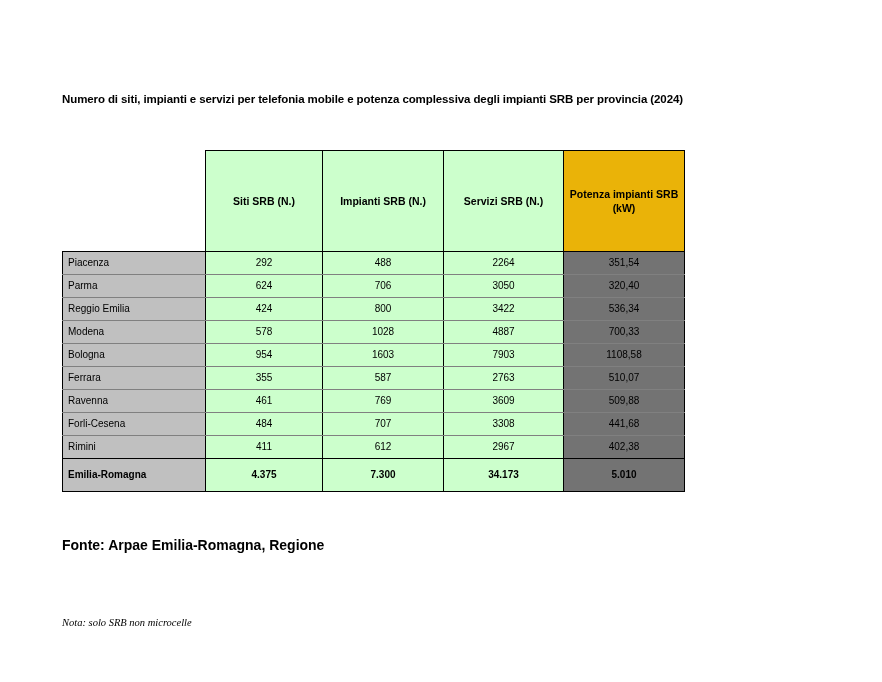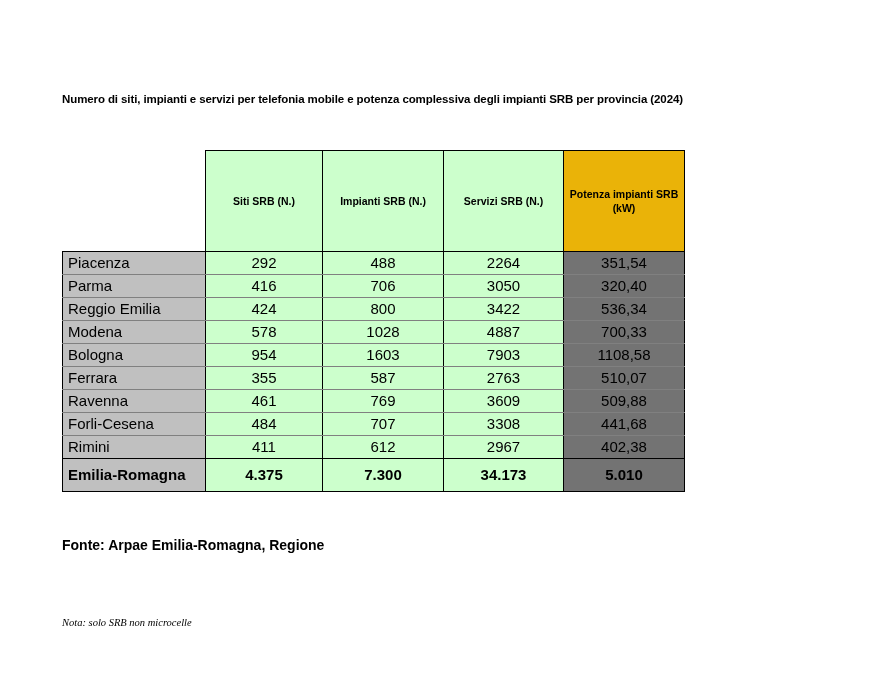--- a/index.html
+++ b/index.html
@@ -70,21 +70,21 @@
     line-height: 14px;
     padding: 2px 4px;
   }
   th.green { background: #ccffcc; }
   th.pink  { background: #eab308; }
 
   
   tr.data-row { height: 22.2px; }
   td {
     padding: 0 6px;
-    font-size: 15px;
+    font-size: 10px;
     line-height: 22px;
     border-left: 1.6px solid #000000;
     border-right: 1.6px solid #000000;
     border-top: 0.9px solid #808080;
     border-bottom: 0.9px solid #808080;
   }
   td.rowlabel {
     background: #c0c0c0;
     text-align: left;
     padding-left: 5px;
@@ -157,21 +157,21 @@
       <tbody>
         <tr class="data-row first-data">
           <td class="rowlabel">Piacenza</td>
           <td class="val bg-green">292</td>
           <td class="val bg-green">488</td>
           <td class="val bg-green">2264</td>
           <td class="val bg-pink">351,54</td>
         </tr>
         <tr class="data-row">
           <td class="rowlabel">Parma</td>
-          <td class="val bg-green">416</td>
+          <td class="val bg-green">624</td>
           <td class="val bg-green">706</td>
           <td class="val bg-green">3050</td>
           <td class="val bg-pink">320,40</td>
         </tr>
         <tr class="data-row">
           <td class="rowlabel">Reggio Emilia</td>
           <td class="val bg-green">424</td>
           <td class="val bg-green">800</td>
           <td class="val bg-green">3422</td>
           <td class="val bg-pink">536,34</td>

